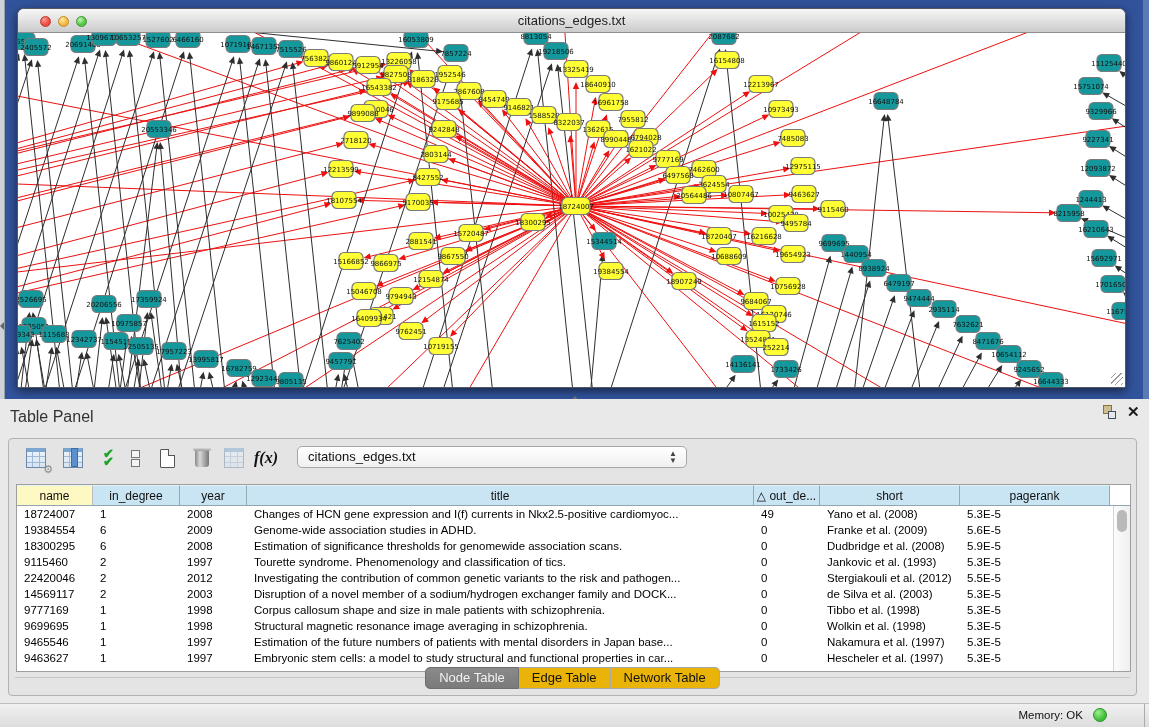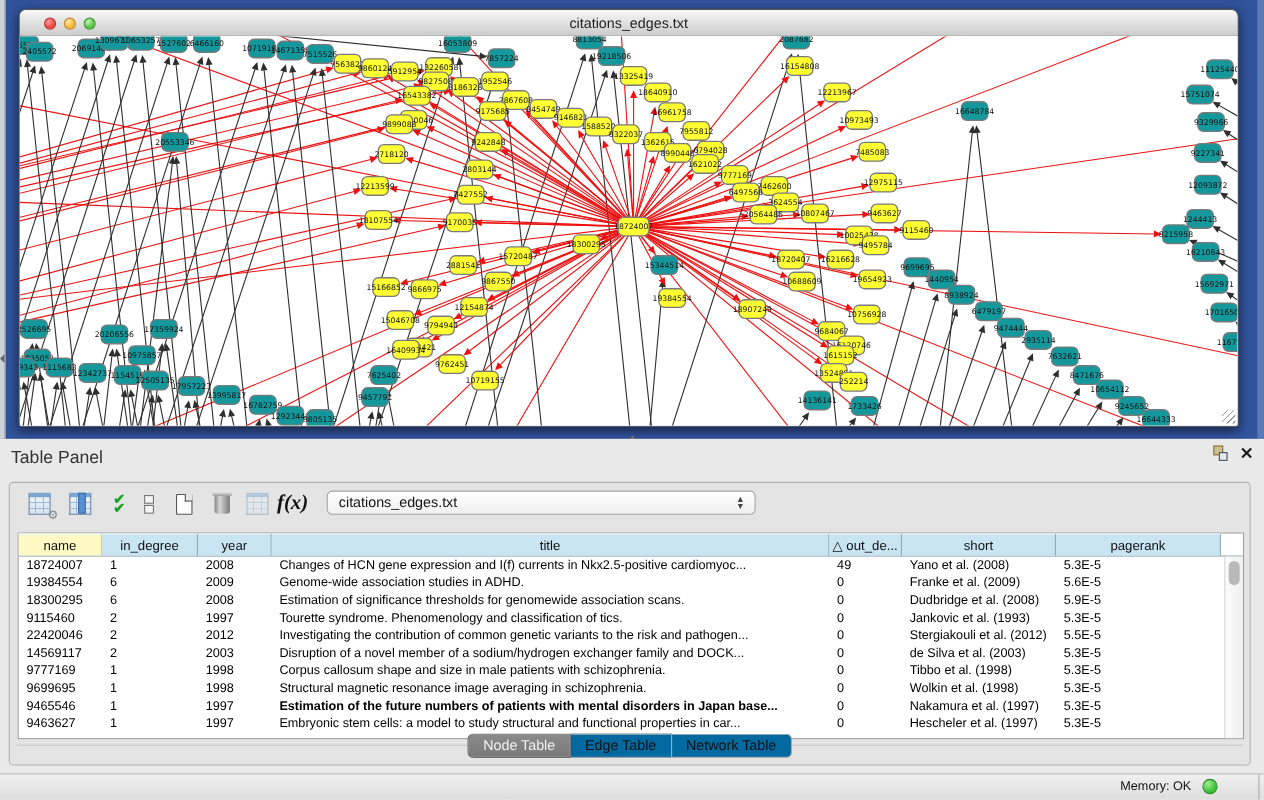--- a/index.html
+++ b/index.html
@@ -55,41 +55,41 @@
   .gear { position:absolute; right:-4px; bottom:-4px; font-size:11px; color:#8a8a8a; line-height:1; }
   .colsel:after { content:""; position:absolute; left:7px; top:-4px; bottom:0; width:5px; background:#5B8FD0; border:1px solid #3d6da8; }
   .checks { font-size:13px; color:#1DA427; font-weight:bold; line-height:8px; letter-spacing:-1px; }
   .rows2 .r { width:9px; height:8px; border:1.5px solid #777; background:#f4f4f4; margin:1px auto; }
   .doc { width:15px; height:19px; background:#FDFDFD; border:1px solid #555; border-radius:1px; position:relative; }
   .doc:after { content:""; position:absolute; right:-1px; top:-1px; width:6px; height:6px;
      background:#E4E4E4; border-left:1px solid #555; border-bottom:1px solid #555; }
   .trash { width:14px; height:17px; background:linear-gradient(to right,#888,#d8d8d8 35%,#777); border-radius:2px 2px 3px 3px; position:relative; }
   .trash:before { content:""; position:absolute; left:-2px; top:-3px; right:-2px; height:4px; background:linear-gradient(#eee,#999); border-radius:2px; }
   .disab { opacity:.45; }
-  .fx { font-family:"Liberation Serif", serif; font-style:italic; font-weight:bold; font-size:19px; color:#111; }
+  .fx { font-family:"Liberation Serif", serif; font-style:italic; font-weight:bold; font-size:16px; color:#111; }
   #tp-combo { position:absolute; left:288px; top:3px; width:390px; height:22px; background:linear-gradient(#FFFFFF,#F0F0F0);
      border:1px solid #A8A8A8; border-radius:5px; font-size:13px; color:#111; line-height:20px; padding-left:10px; cursor:pointer; }
   #combo-arrows { position:absolute; right:9px; top:3px; font-size:8px; color:#444; line-height:7px; text-align:center; }
 
   
   #tp-table { position:absolute; left:7px; top:45px; width:1115px; height:188px; background:#fff; border:1px solid #9E9E9E; }
   #thead { display:flex; height:21px; border-bottom:1px solid #8FA6B2; }
   .th { flex:none; background:#C9E4F2; border-right:1px solid #93A9B5; border-top:1px solid #E7F3FA;
         font-size:12px; color:#111; text-align:center; line-height:20px; overflow:hidden; white-space:nowrap; cursor:pointer; }
   .th.plain { background:#fef9c3; border-right:1px solid #BDBDBD; }
   #tbody { position:absolute; left:0; top:21px; right:17px; bottom:0; overflow:hidden; }
   .trow { display:flex; height:16px; }
   .td { flex:none; font-size:11.5px; color:#000; line-height:16px; white-space:nowrap; overflow:hidden; padding-left:7px; }
   #vscroll { position:absolute; right:0; top:21px; width:17px; bottom:0; background:linear-gradient(to right,#FCFCFC,#EFEFEF); border-left:1px solid #D5D5D5; }
   #vthumb { position:absolute; left:3px; top:4px; width:10px; height:22px; background:#B9B9B9; border-radius:5px; }
 
   
   #tp-tabline { position:absolute; left:6px; right:6px; top:238px; height:1px; background:#C6C6C6; }
   #tp-tabs { position:absolute; left:0; right:0; top:228px; height:22px; display:flex; justify-content:center; }
-  .seg { height:22px; line-height:20px; font-size:13px; padding:0 13px; background:#0369a1; border:1px solid #A9A9A9;
+  .seg { height:22px; line-height:20px; font-size:13px; padding:0 13px; background:#eab308; border:1px solid #A9A9A9;
          border-left:none; color:#111; cursor:pointer; }
   .seg:first-child { border-left:1px solid #A9A9A9; border-radius:5px 0 0 5px; }
   .seg:last-child { border-radius:0 5px 5px 0; }
   .seg.active { background:linear-gradient(#8A8A8A,#7A7A7A); color:#F2F2F2; border-color:#6E6E6E; }
 
   
   #status-bar { position:absolute; left:0; top:703px; width:1149px; height:24px;
      background:linear-gradient(#F0F0F0,#DDDDDD); border-top:1px solid #BDBDBD; }
   #mem-label { position:absolute; right:66px; top:5px; font-size:11.5px; color:#111; }
   #mem-dot { position:absolute; right:42px; top:4px; width:14px; height:14px; border-radius:50%;
@@ -1157,21 +1157,21 @@
               <div class="td" style="width: 67px;">1998</div>
               <div class="td" style="width: 507px;">Structural magnetic resonance image averaging in schizophrenia.</div>
               <div class="td" style="width: 66px;">0</div>
               <div class="td" style="width: 140px;">Wolkin et al. (1998)</div>
               <div class="td" style="width: 150px;">5.3E-5</div>
             </div>
             <div class="trow">
               <div class="td" style="width: 76px;">9465546</div>
               <div class="td" style="width: 87px;">1</div>
               <div class="td" style="width: 67px;">1997</div>
-              <div class="td" style="width: 507px; font-weight: bold;">Estimation of the future numbers of patients with mental disorders in Japan base...</div>
+              <div class="td" style="width: 507px;">Estimation of the future numbers of patients with mental disorders in Japan base...</div>
               <div class="td" style="width: 66px;">0</div>
               <div class="td" style="width: 140px;">Nakamura et al. (1997)</div>
               <div class="td" style="width: 150px;">5.3E-5</div>
             </div>
             <div class="trow">
               <div class="td" style="width: 76px;">9463627</div>
               <div class="td" style="width: 87px;">1</div>
               <div class="td" style="width: 67px;">1997</div>
               <div class="td" style="width: 507px;">Embryonic stem cells: a model to study structural and functional properties in car...</div>
               <div class="td" style="width: 66px;">0</div>

